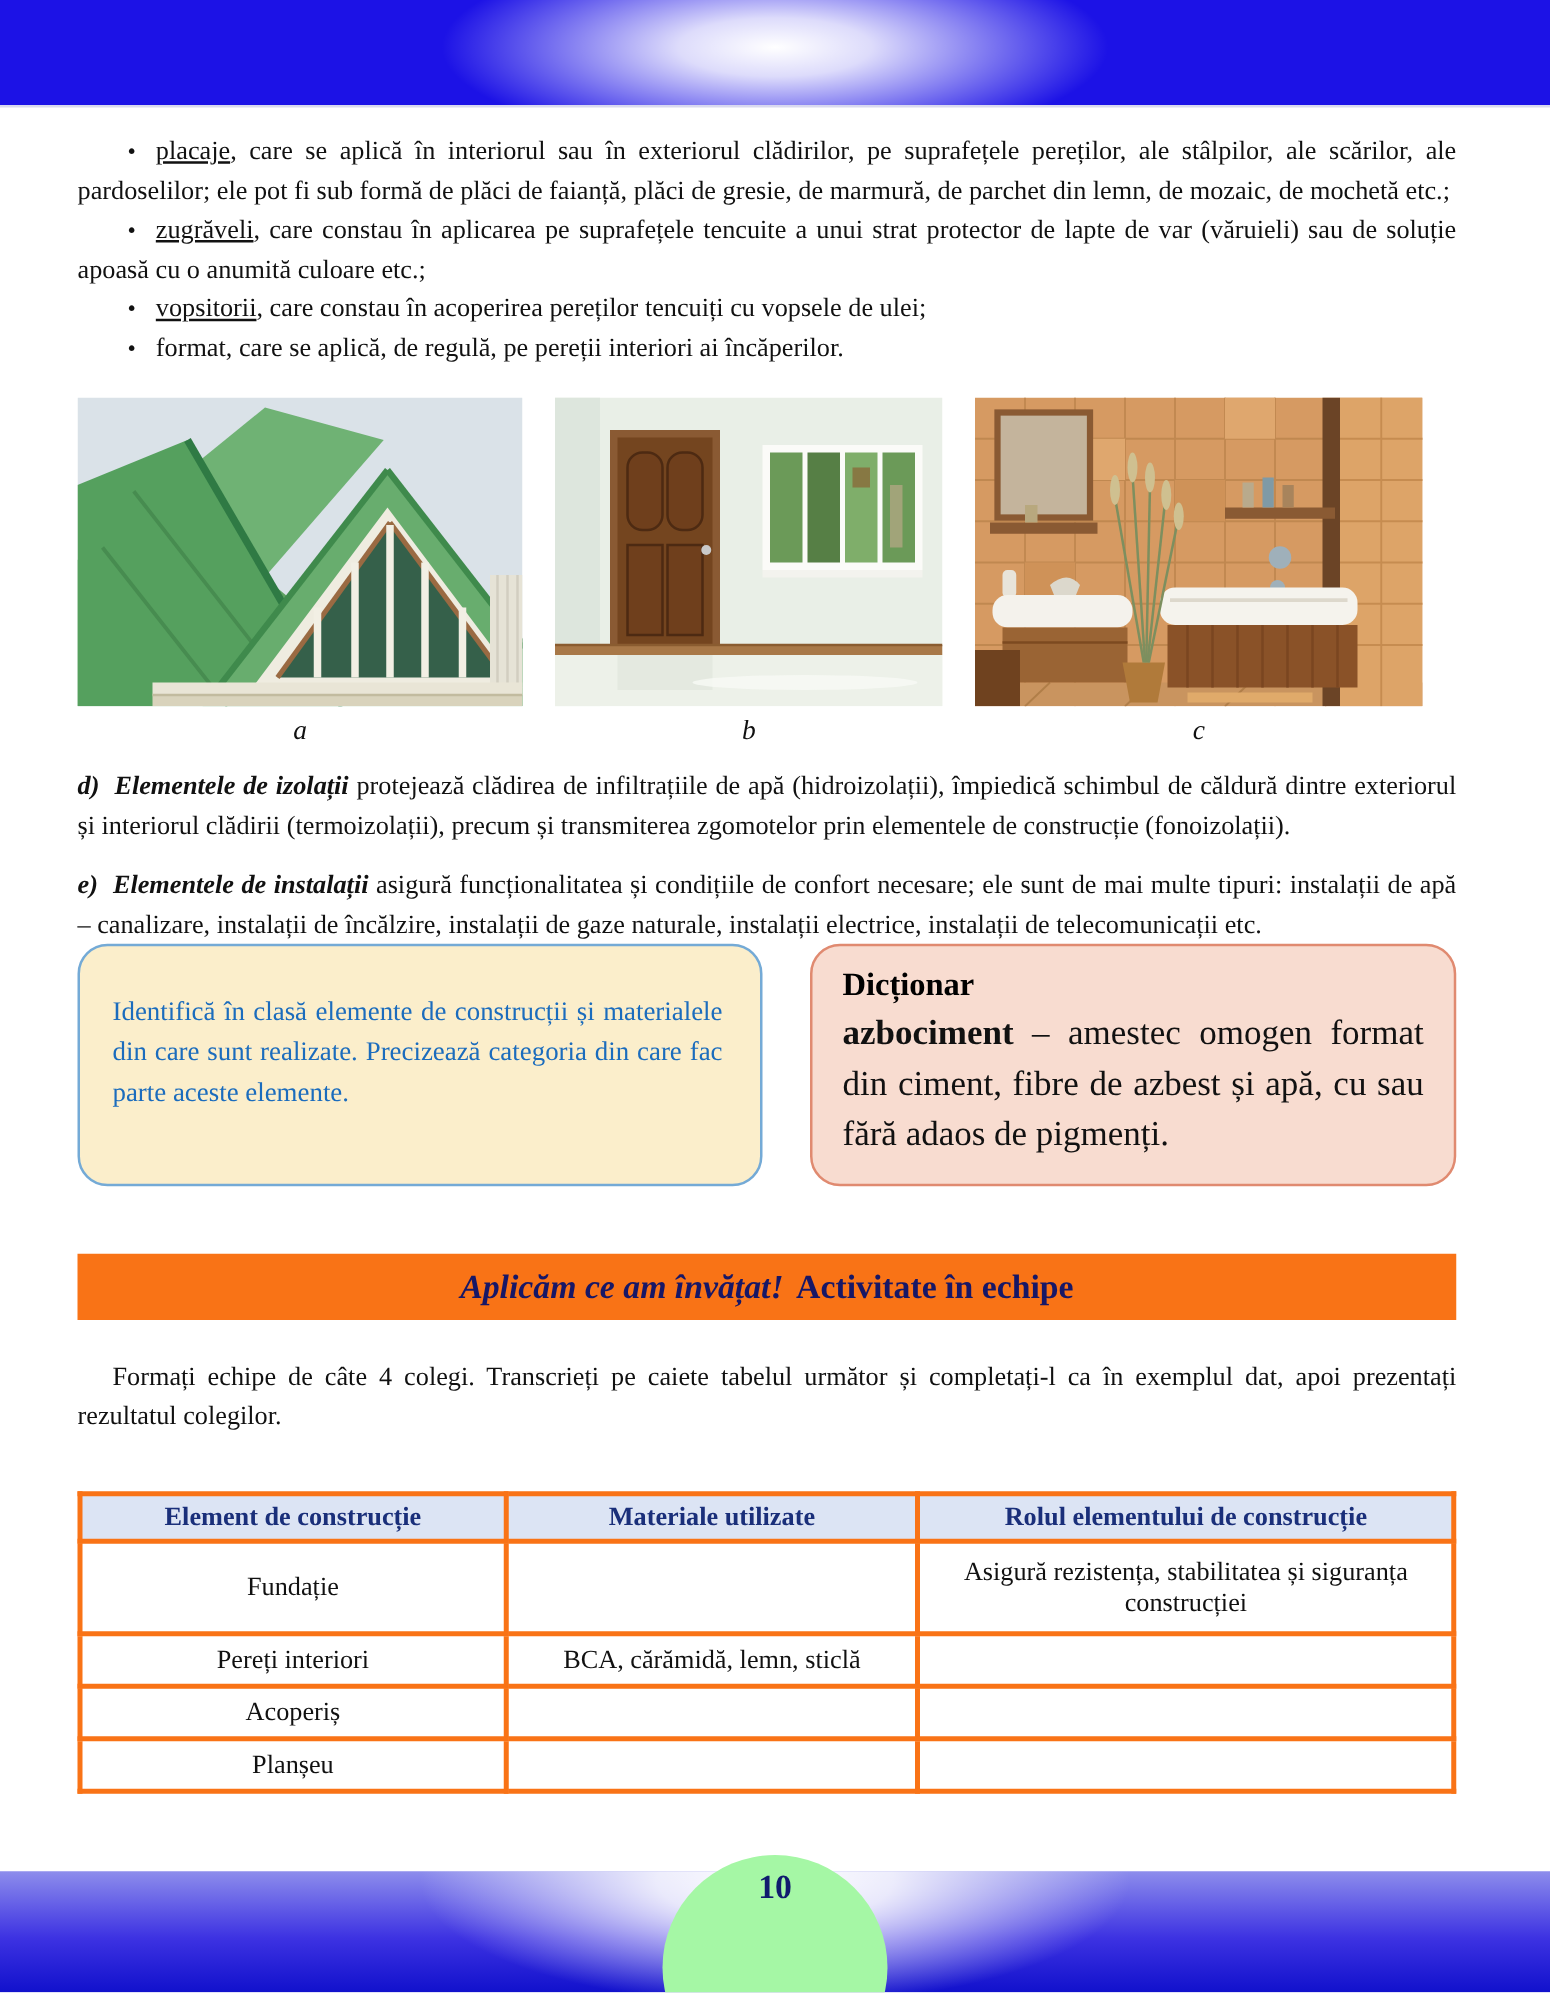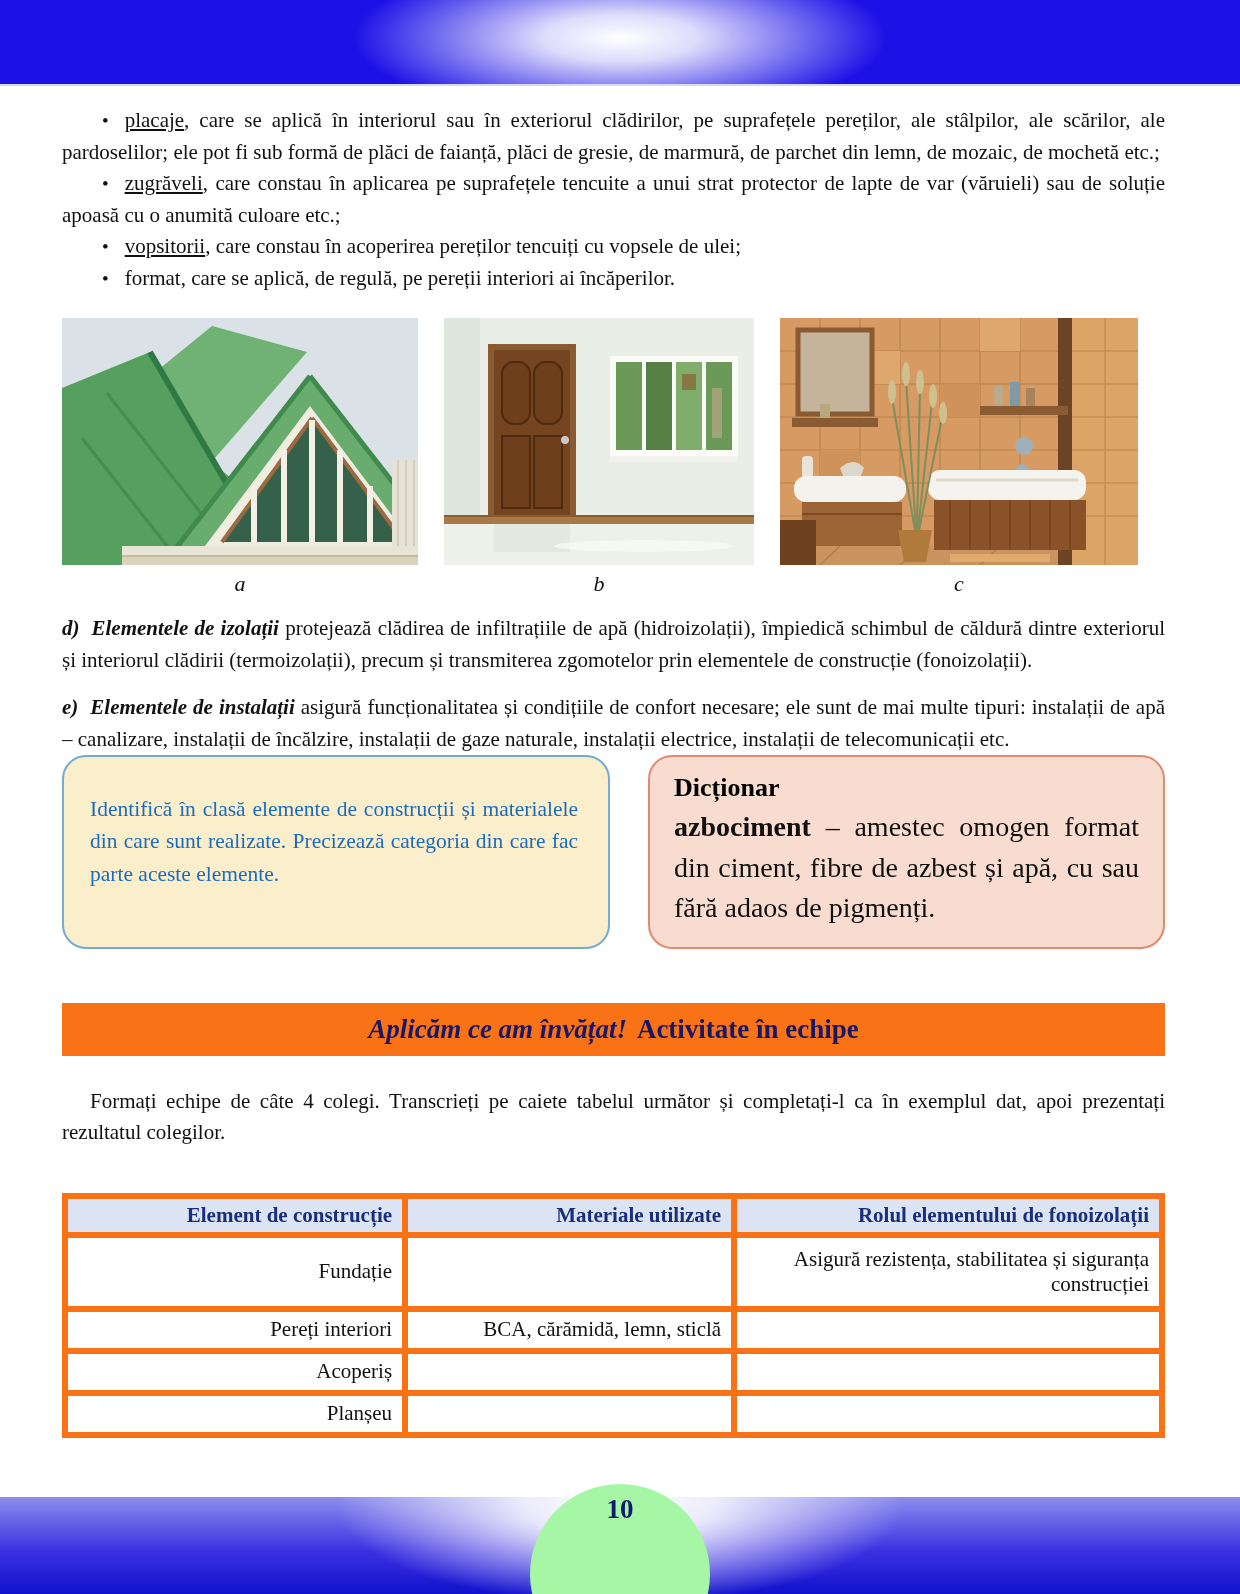--- a/index.html
+++ b/index.html
@@ -103,22 +103,22 @@
 
   .team-para { margin-top:30px; text-indent:28px; }
 
   table.fill-table {
     margin-top:44px;
     width:100%;
     border-collapse:collapse;
     font-size:21px;
   }
   table.fill-table th, table.fill-table td {
-    border:6px solid #f97316;
-    text-align:right; vertical-align:middle;
+    border:4px solid #f97316;
+    text-align:center; vertical-align:middle;
     padding:4px 10px;
   }
   table.fill-table th {
     background:#dce4f4; color:#1a2f7a; font-weight:bold;
     height:38px;
   }
   td.c1 { width:31%; } td.c2 { width:30%; } td.c3 { width:39%; }
   tr.row-tall td { height:74px; }
   tr.row-std td { height:42px; }
 </style>
@@ -301,21 +301,21 @@
       <span class="bd">Activitate în echipe</span>
     </div>
 
     <p class="body-text team-para">Formați echipe de câte 4 colegi. Transcrieți pe caiete tabelul următor și completați-l ca în exemplul dat, apoi prezentați rezultatul colegilor.</p>
 
     <table class="fill-table">
       <thead>
         <tr>
           <th class="c1">Element de construcție</th>
           <th class="c2">Materiale utilizate</th>
-          <th class="c3">Rolul elementului de fonoizolații</th>
+          <th class="c3">Rolul elementului de construcție</th>
         </tr>
       </thead>
       <tbody>
         <tr class="row-tall">
           <td class="c1">Fundație</td>
           <td class="c2"></td>
           <td class="c3">Asigură rezistența, stabilitatea și siguranța construcției</td>
         </tr>
         <tr class="row-std">
           <td class="c1">Pereți interiori</td>

